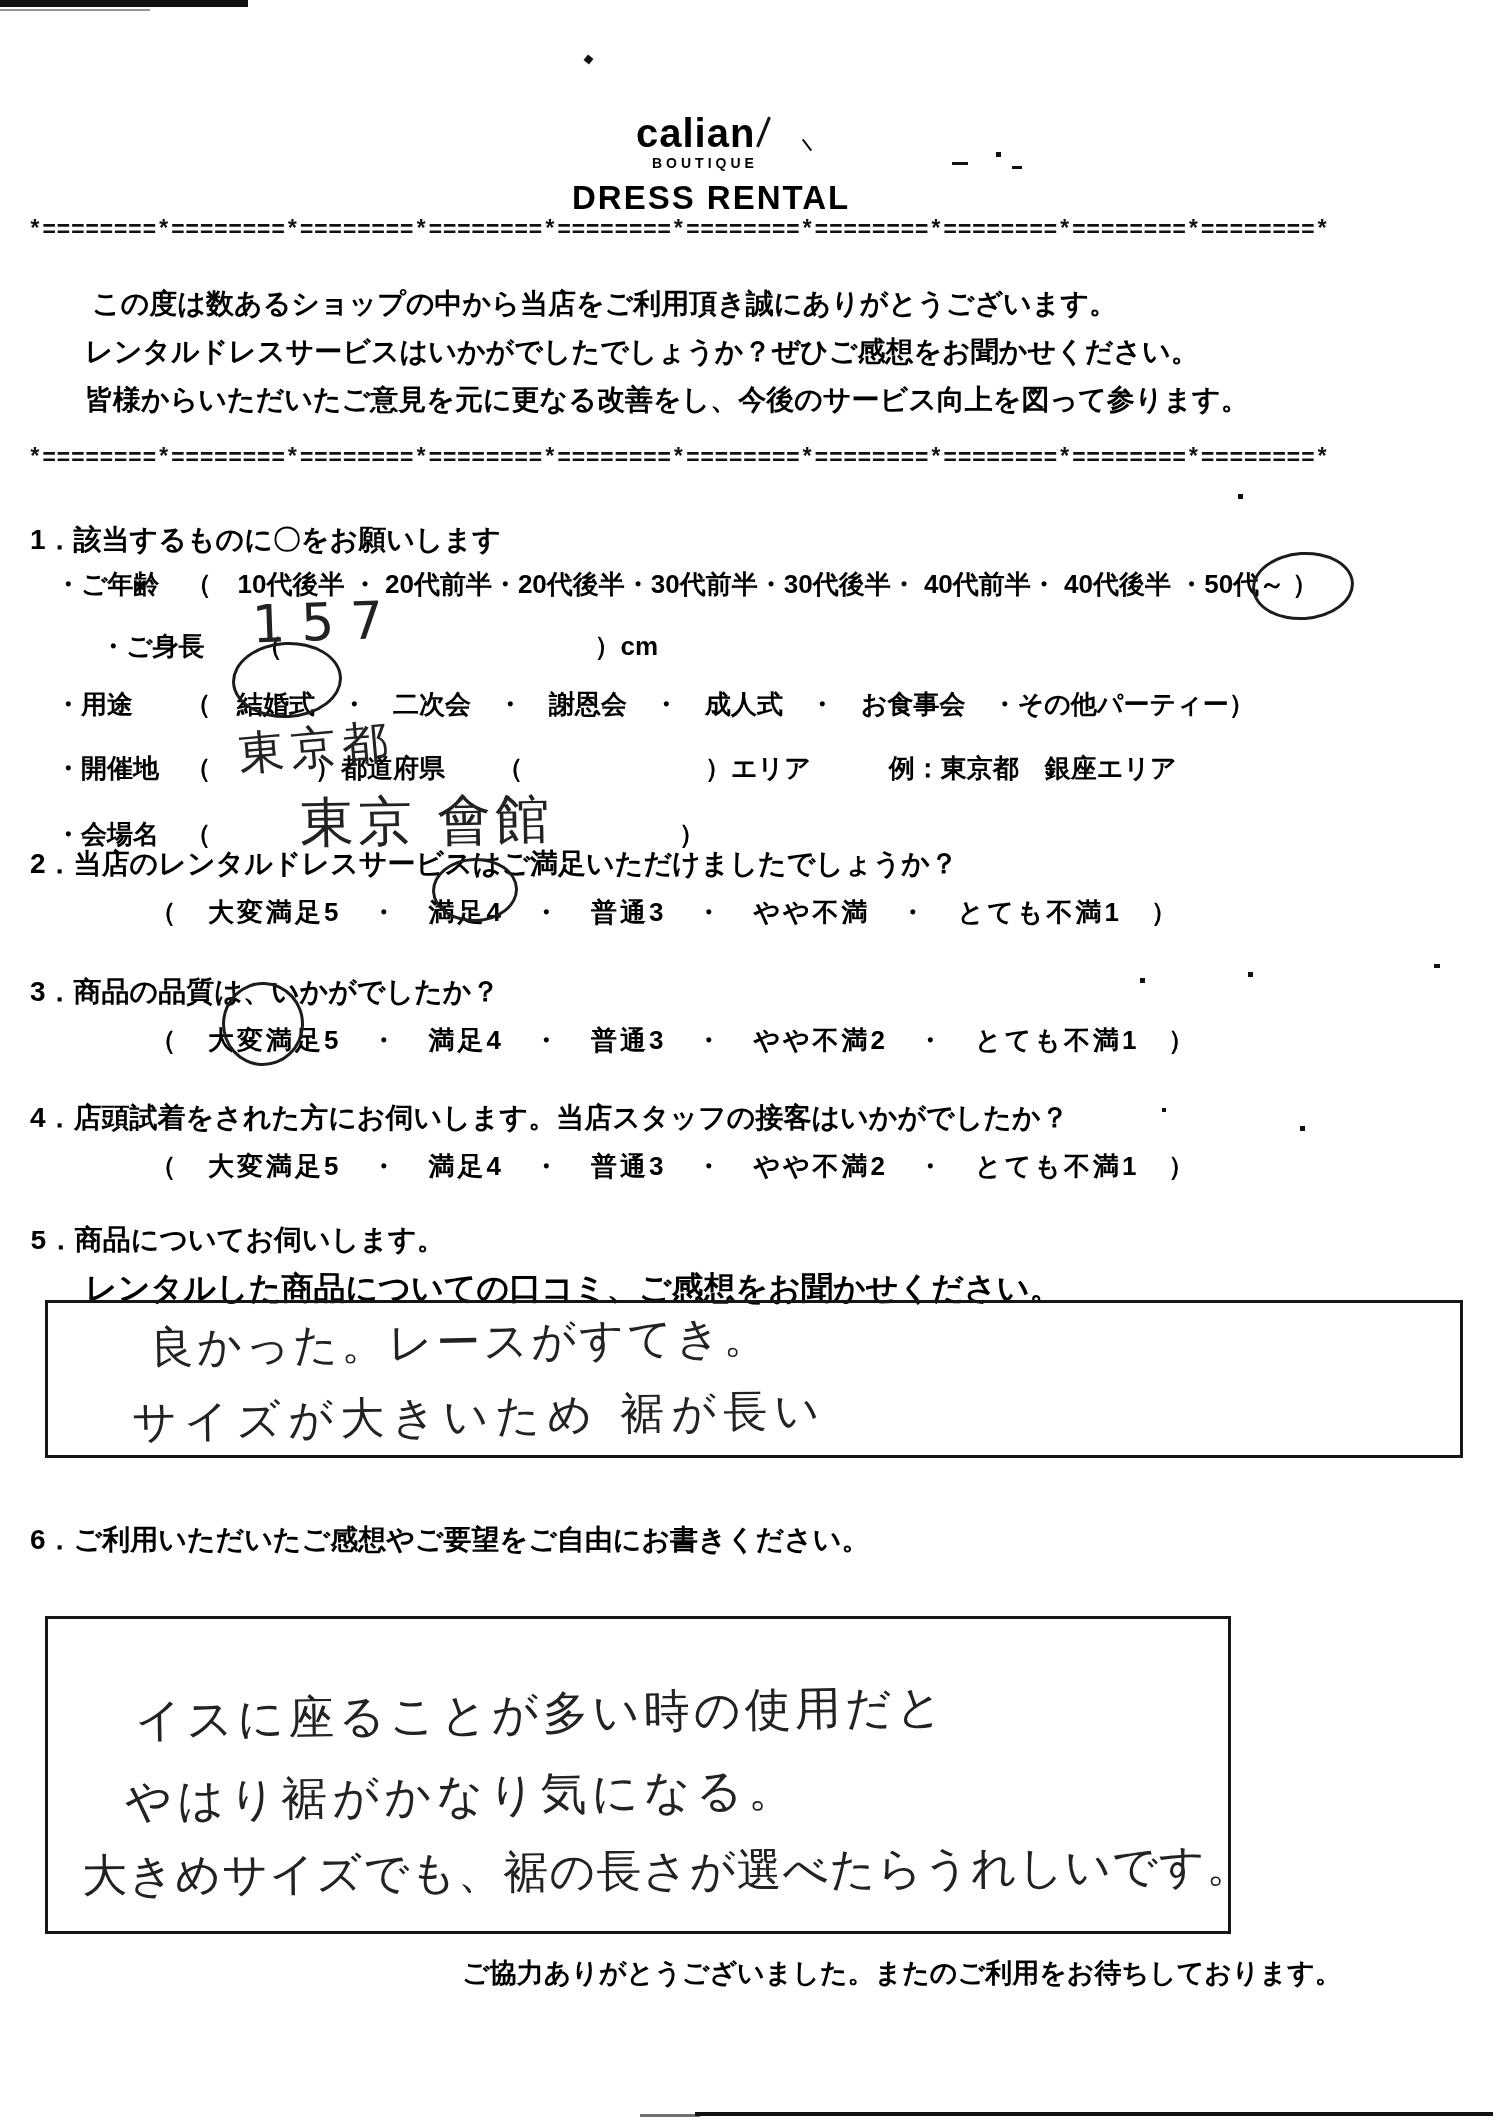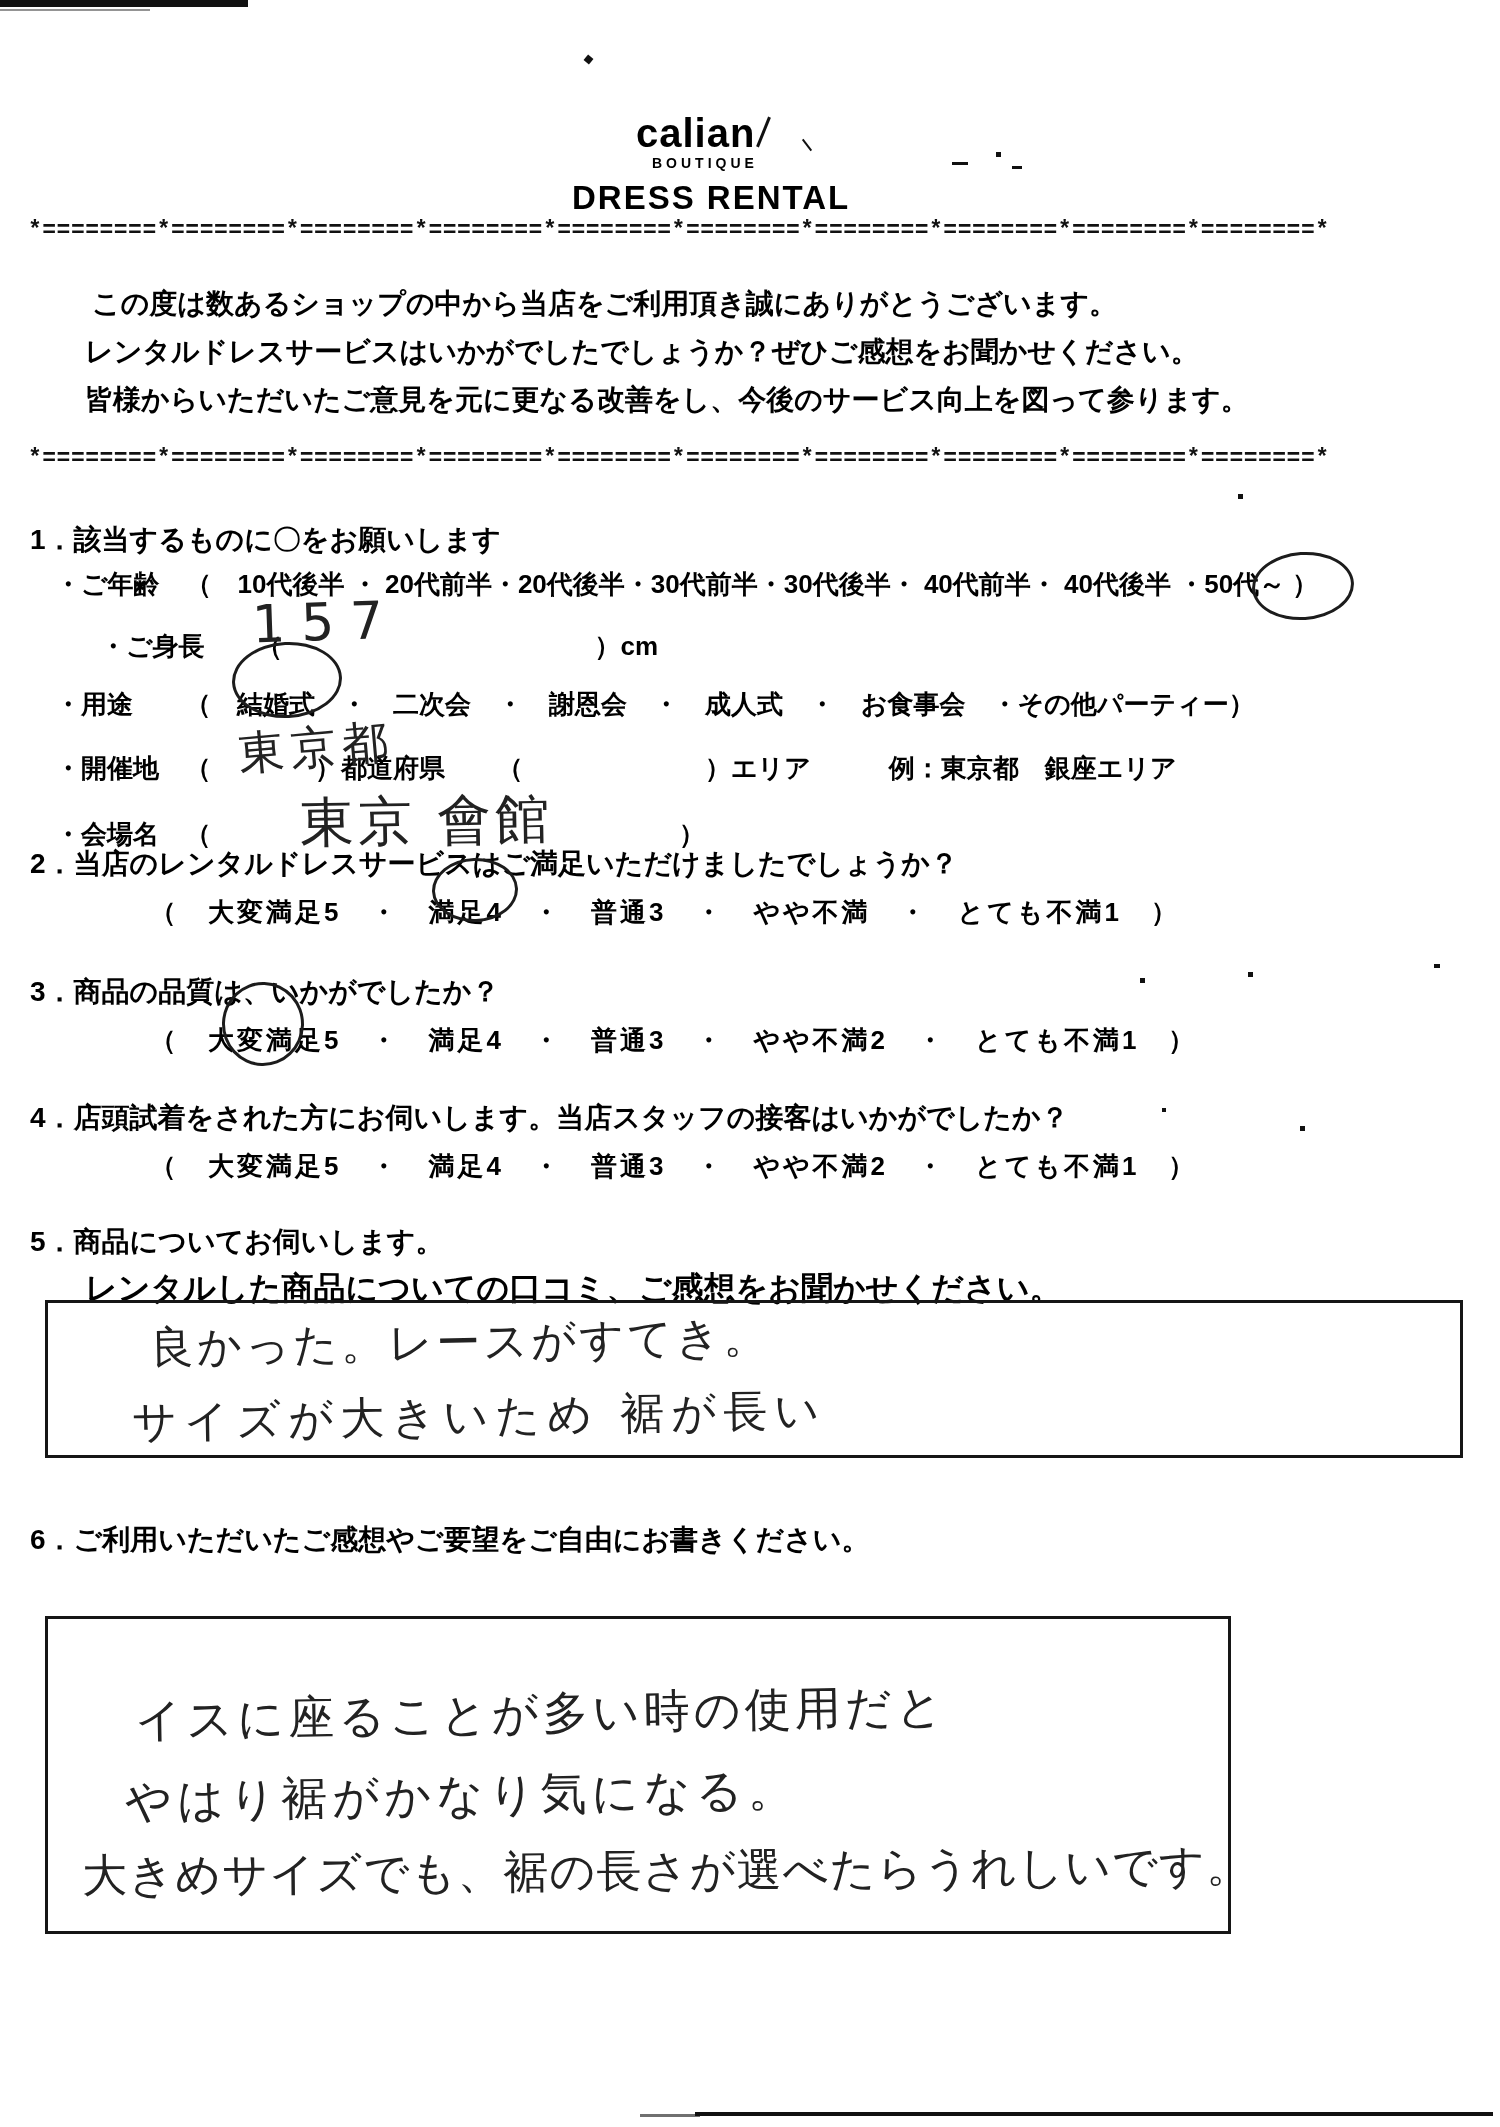--- a/index.html
+++ b/index.html
@@ -75,31 +75,32 @@
   <div class="artifact" style="left:1300px;top:1126px;width:5px;height:5px;"></div>
   <div class="artifact" style="left:1162px;top:1108px;width:4px;height:4px;"></div>
 
   <div class="t" style="left:30px;top:976px;font-size:28px;">3．商品の品質は、いかがでしたか？</div>
   <div class="t" style="left:150px;top:1026px;font-size:26px;letter-spacing:3px;">（　大変満足5　・　満足4　・　普通3　・　やや不満2　・　とても不満1　）</div>
   <div class="circle" style="left:222px;top:982px;width:76px;height:78px;transform:rotate(2deg);"></div>
 
   <div class="t" style="left:30px;top:1102px;font-size:28px;">4．店頭試着をされた方にお伺いします。当店スタッフの接客はいかがでしたか？</div>
   <div class="t" style="left:150px;top:1152px;font-size:26px;letter-spacing:3px;">（　大変満足5　・　満足4　・　普通3　・　やや不満2　・　とても不満1　）</div>
 
-  <div class="t" style="left:30px;top:1226px;font-size:28px;">5．商品についてお伺いします。</div>
+  <div class="t" style="left:30px;top:1226px;font-size:28px;font-family:Liberation Mono, monospace;">5．商品についてお伺いします。</div>
   <div class="t" style="left:85px;top:1270px;font-size:32px;">レンタルした商品についての口コミ、ご感想をお聞かせください。</div>
 
   <div class="box" style="left:45px;top:1300px;width:1412px;height:152px;"></div>
   <div class="hw" style="left:150px;top:1320px;font-size:44px;letter-spacing:3px;transform:rotate(-1deg);">良かった。レースがすてき。</div>
   <div class="hw" style="left:132px;top:1394px;font-size:44px;letter-spacing:7px;transform:rotate(-1deg);">サイズが大きいため 裾が長い</div>
 
   <div class="t" style="left:30px;top:1524px;font-size:28px;">6．ご利用いただいたご感想やご要望をご自由にお書きください。</div>
 
   <div class="box" style="left:45px;top:1616px;width:1180px;height:312px;"></div>
   <div class="hw" style="left:135px;top:1690px;font-size:46px;letter-spacing:4px;transform:rotate(-1deg);">イスに座ることが多い時の使用だと</div>
   <div class="hw" style="left:125px;top:1772px;font-size:46px;letter-spacing:5px;transform:rotate(-1deg);">やはり裾がかなり気になる。</div>
   <div class="hw" style="left:82px;top:1848px;font-size:45px;letter-spacing:1px;transform:rotate(-0.5deg);">大きめサイズでも、裾の長さが選べたらうれしいです。</div>
 
+  <div class="t" style="left:462px;top:1958px;font-size:27px;">ご協力ありがとうございました。またのご利用をお待ちしております。</div>
 
   <div class="artifact" style="left:695px;top:2112px;width:798px;height:4px;"></div>
   <div class="artifact" style="left:640px;top:2114px;width:60px;height:3px;opacity:.6;"></div>
 
 </div>
 
 </body></html>

